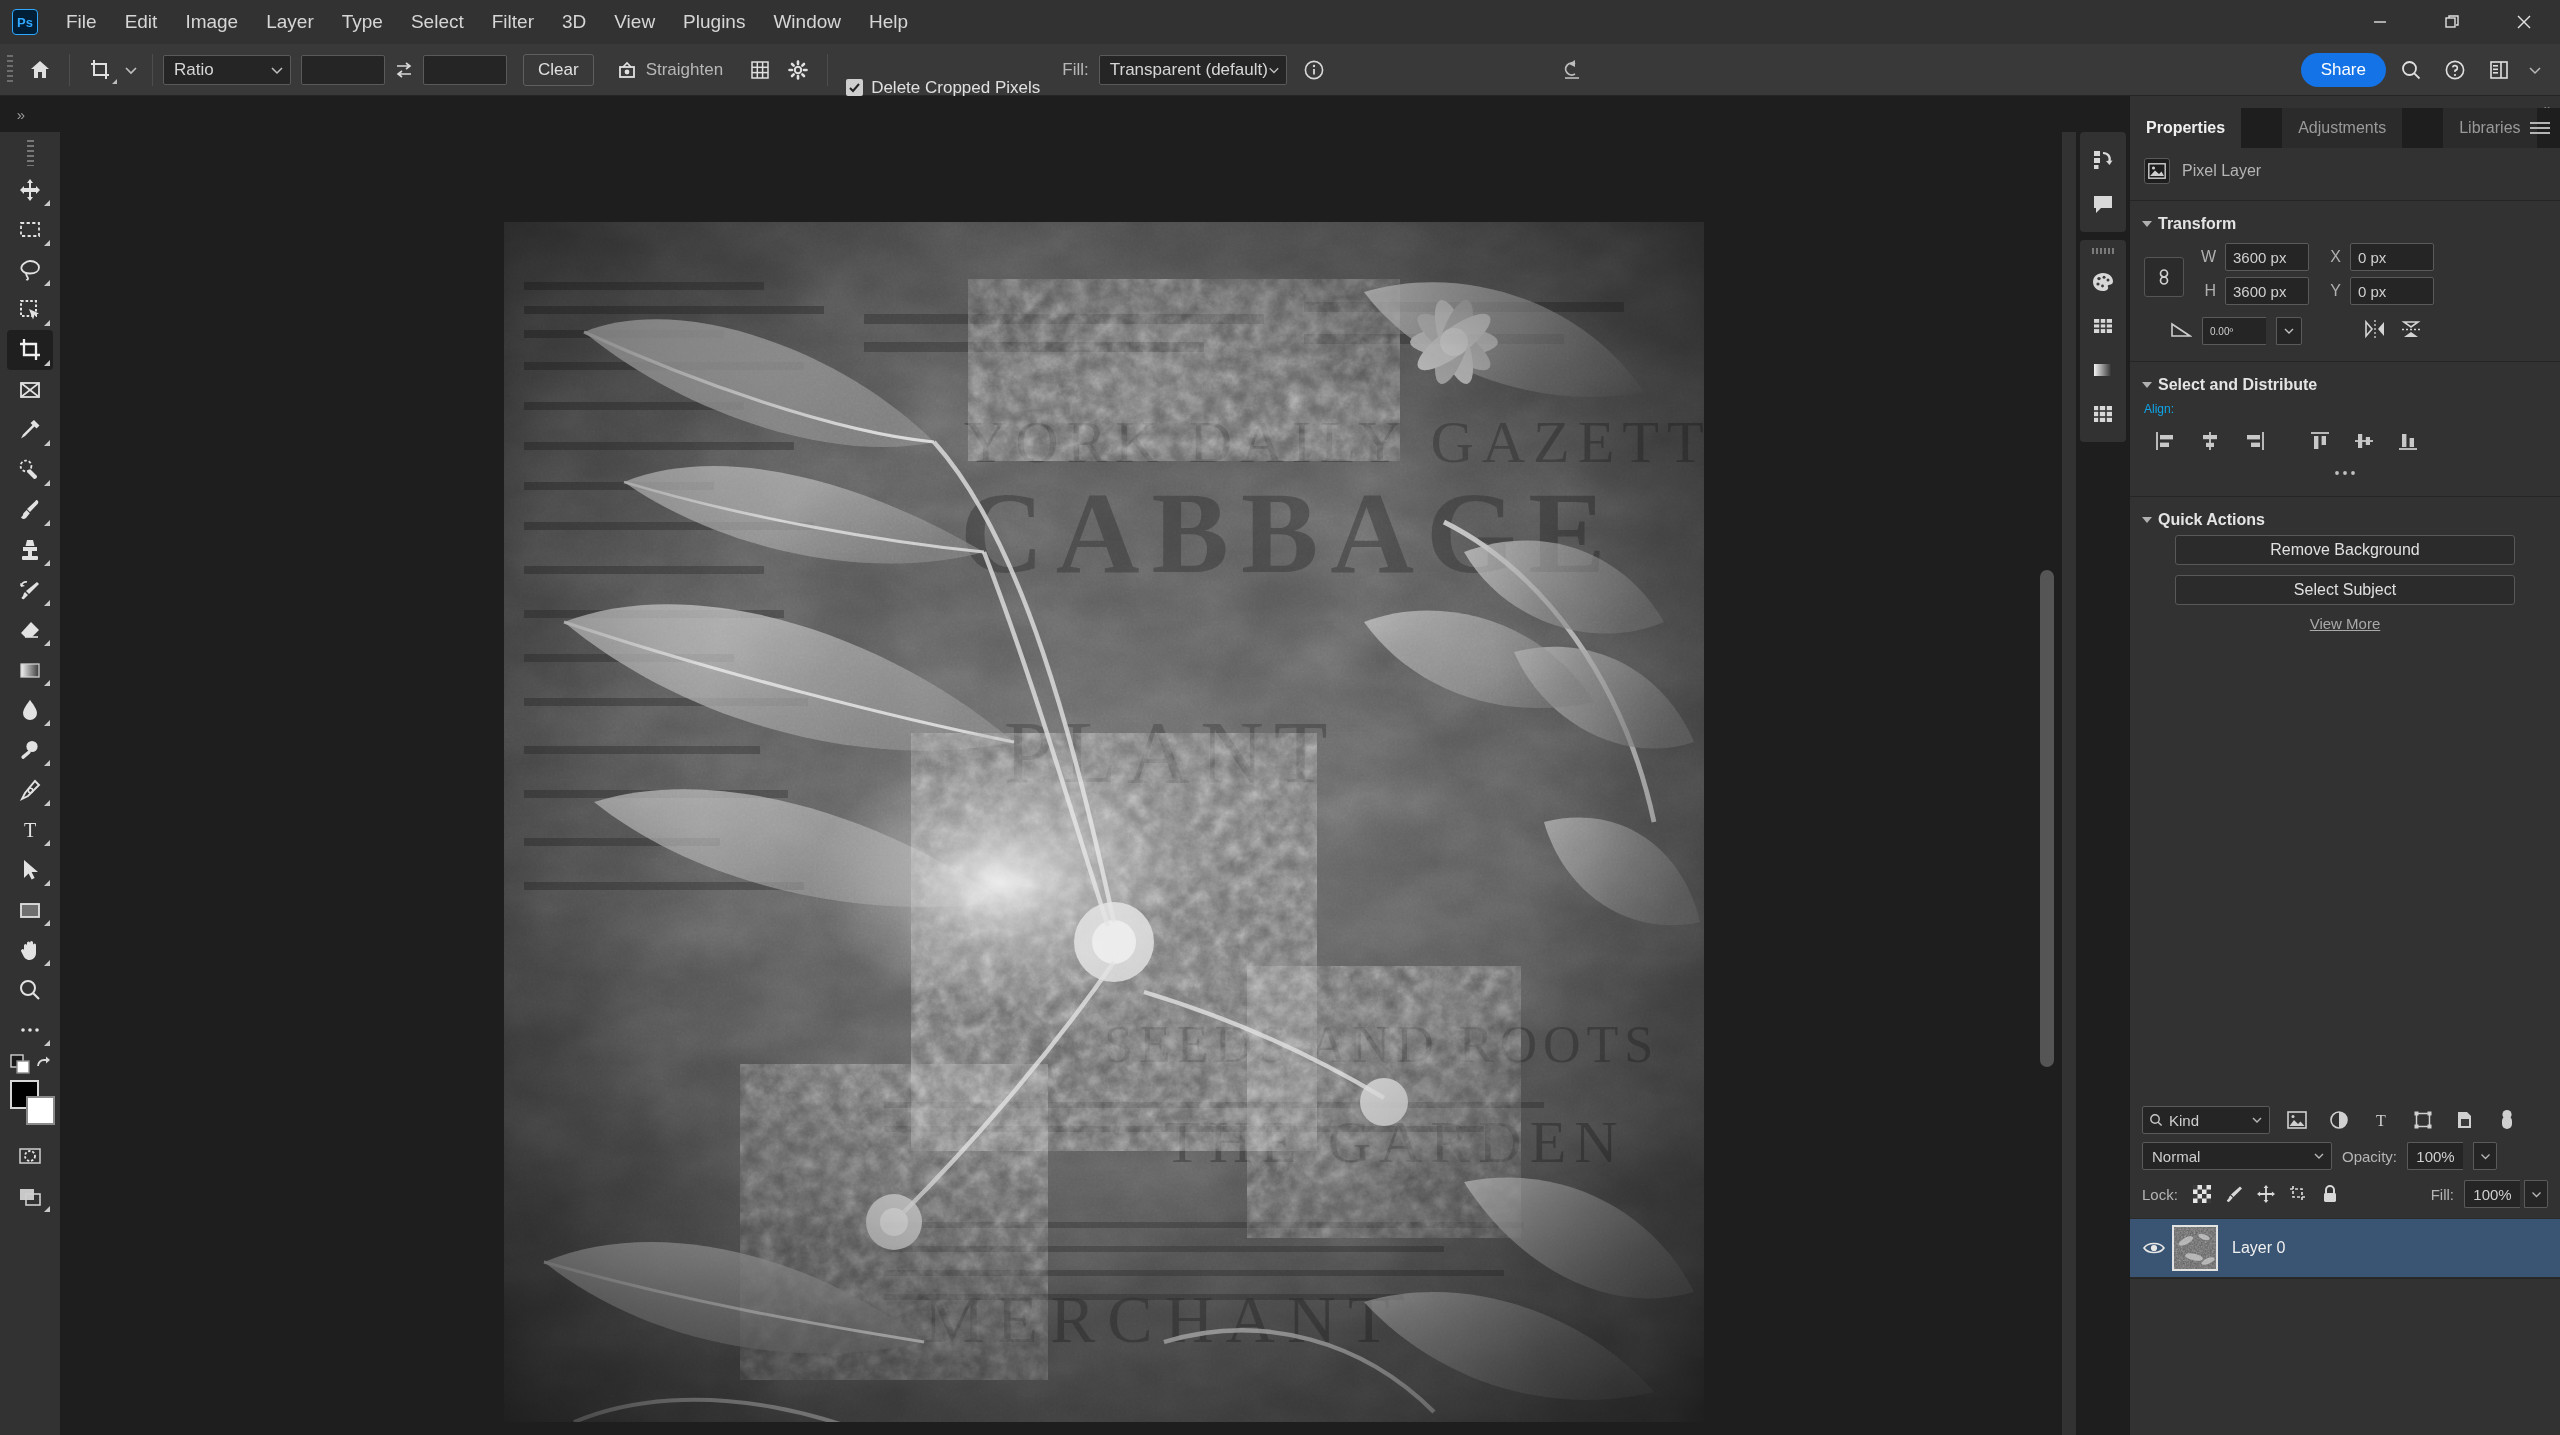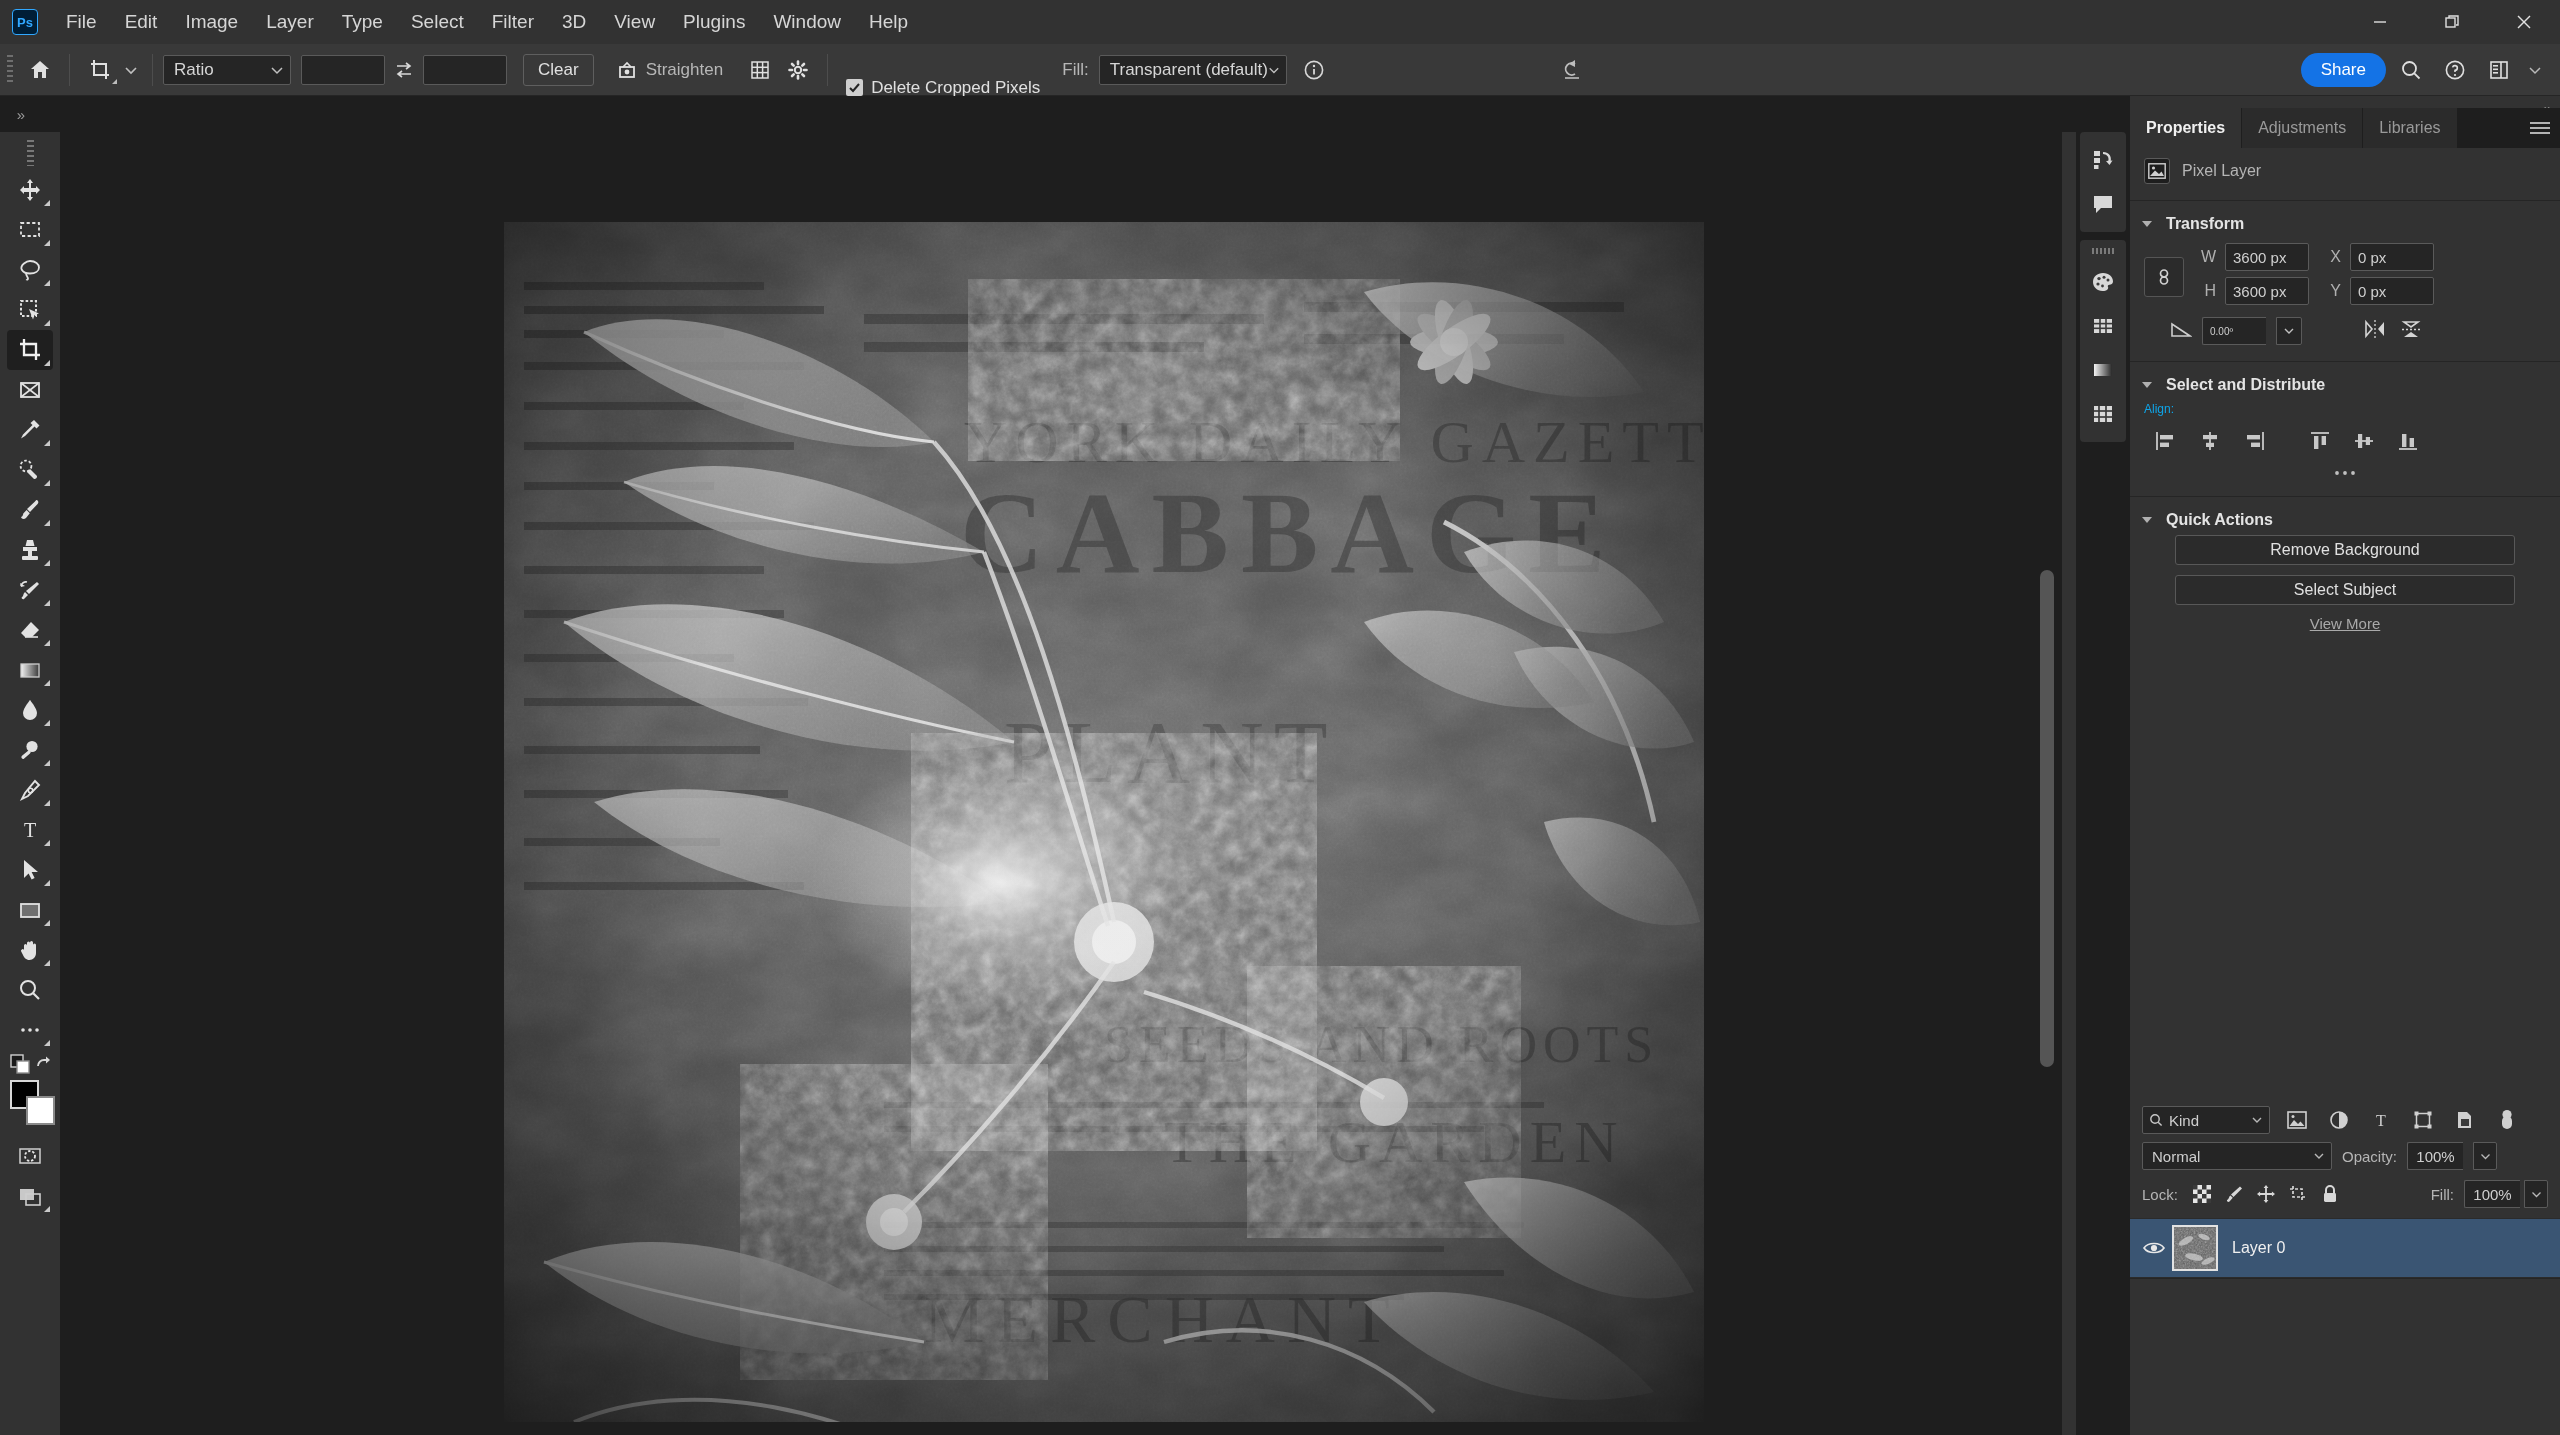--- a/index.html
+++ b/index.html
@@ -152,21 +152,21 @@
   .hamburger { width: 20px; }
   .hamburger span { display: block; height: 2px; background: #b4b4b4; margin: 3px 0; }
   .panel-body { padding: 0; }
   .prop-head { display: flex; align-items: center; padding: 10px 14px; }
   .prop-head .thumb {
     width: 26px; height: 26px; background: #1e1e1e; border: 1px solid #5a5a5a;
     border-radius: 3px; display:flex; align-items:center; justify-content:center; margin-right: 12px;
   }
   .prop-head .label { font-size: 16px; color: #b5b5b5; }
   .sec-head {
-    display: flex; align-items: center; gap: 14px; padding: 8px 14px 6px 12px;
+    display: flex; align-items: center; gap: 6px; padding: 8px 14px 6px 12px;
     font-size: 16px; font-weight: bold; color: #e4e4e4;
   }
   .caret-d { width: 0;height:0; border-left:5px solid transparent; border-right:5px solid transparent; border-top:6px solid #b0b0b0; }
   .sec-div { height: 1px; background: #252525; margin: 6px 0; }
   .xform-grid { display: flex; align-items: center; padding: 4px 14px 0 14px; gap: 10px; }
   .link-btn {
     width: 40px; height: 40px; background: #2b2b2b; border: 1px solid #555; border-radius: 3px;
     display: flex; align-items: center; justify-content: center;
   }
   .f-row { display: flex; align-items: center; margin-bottom: 6px; }
@@ -867,21 +867,21 @@
               <line x1="15" y1="4" x2="15" y2="20"></line>
           </g>
         </svg>
       </div>
     </div>
   </div>
 
   <div class="panels">
     <div class="panel-expander">»</div>
 
-    <div class="panel-tabs" style="margin-top:12px;">
+    <div class="panel-tabs" style="margin-top:12px;gap:40px;">
       <div class="ptab active">Properties</div>
       <div class="ptab">Adjustments</div>
       <div class="ptab">Libraries</div>
       <div class="ptab-menu">
         <div class="hamburger">
             <span></span>
             <span></span>
             <span></span>
           </div>
       </div>

